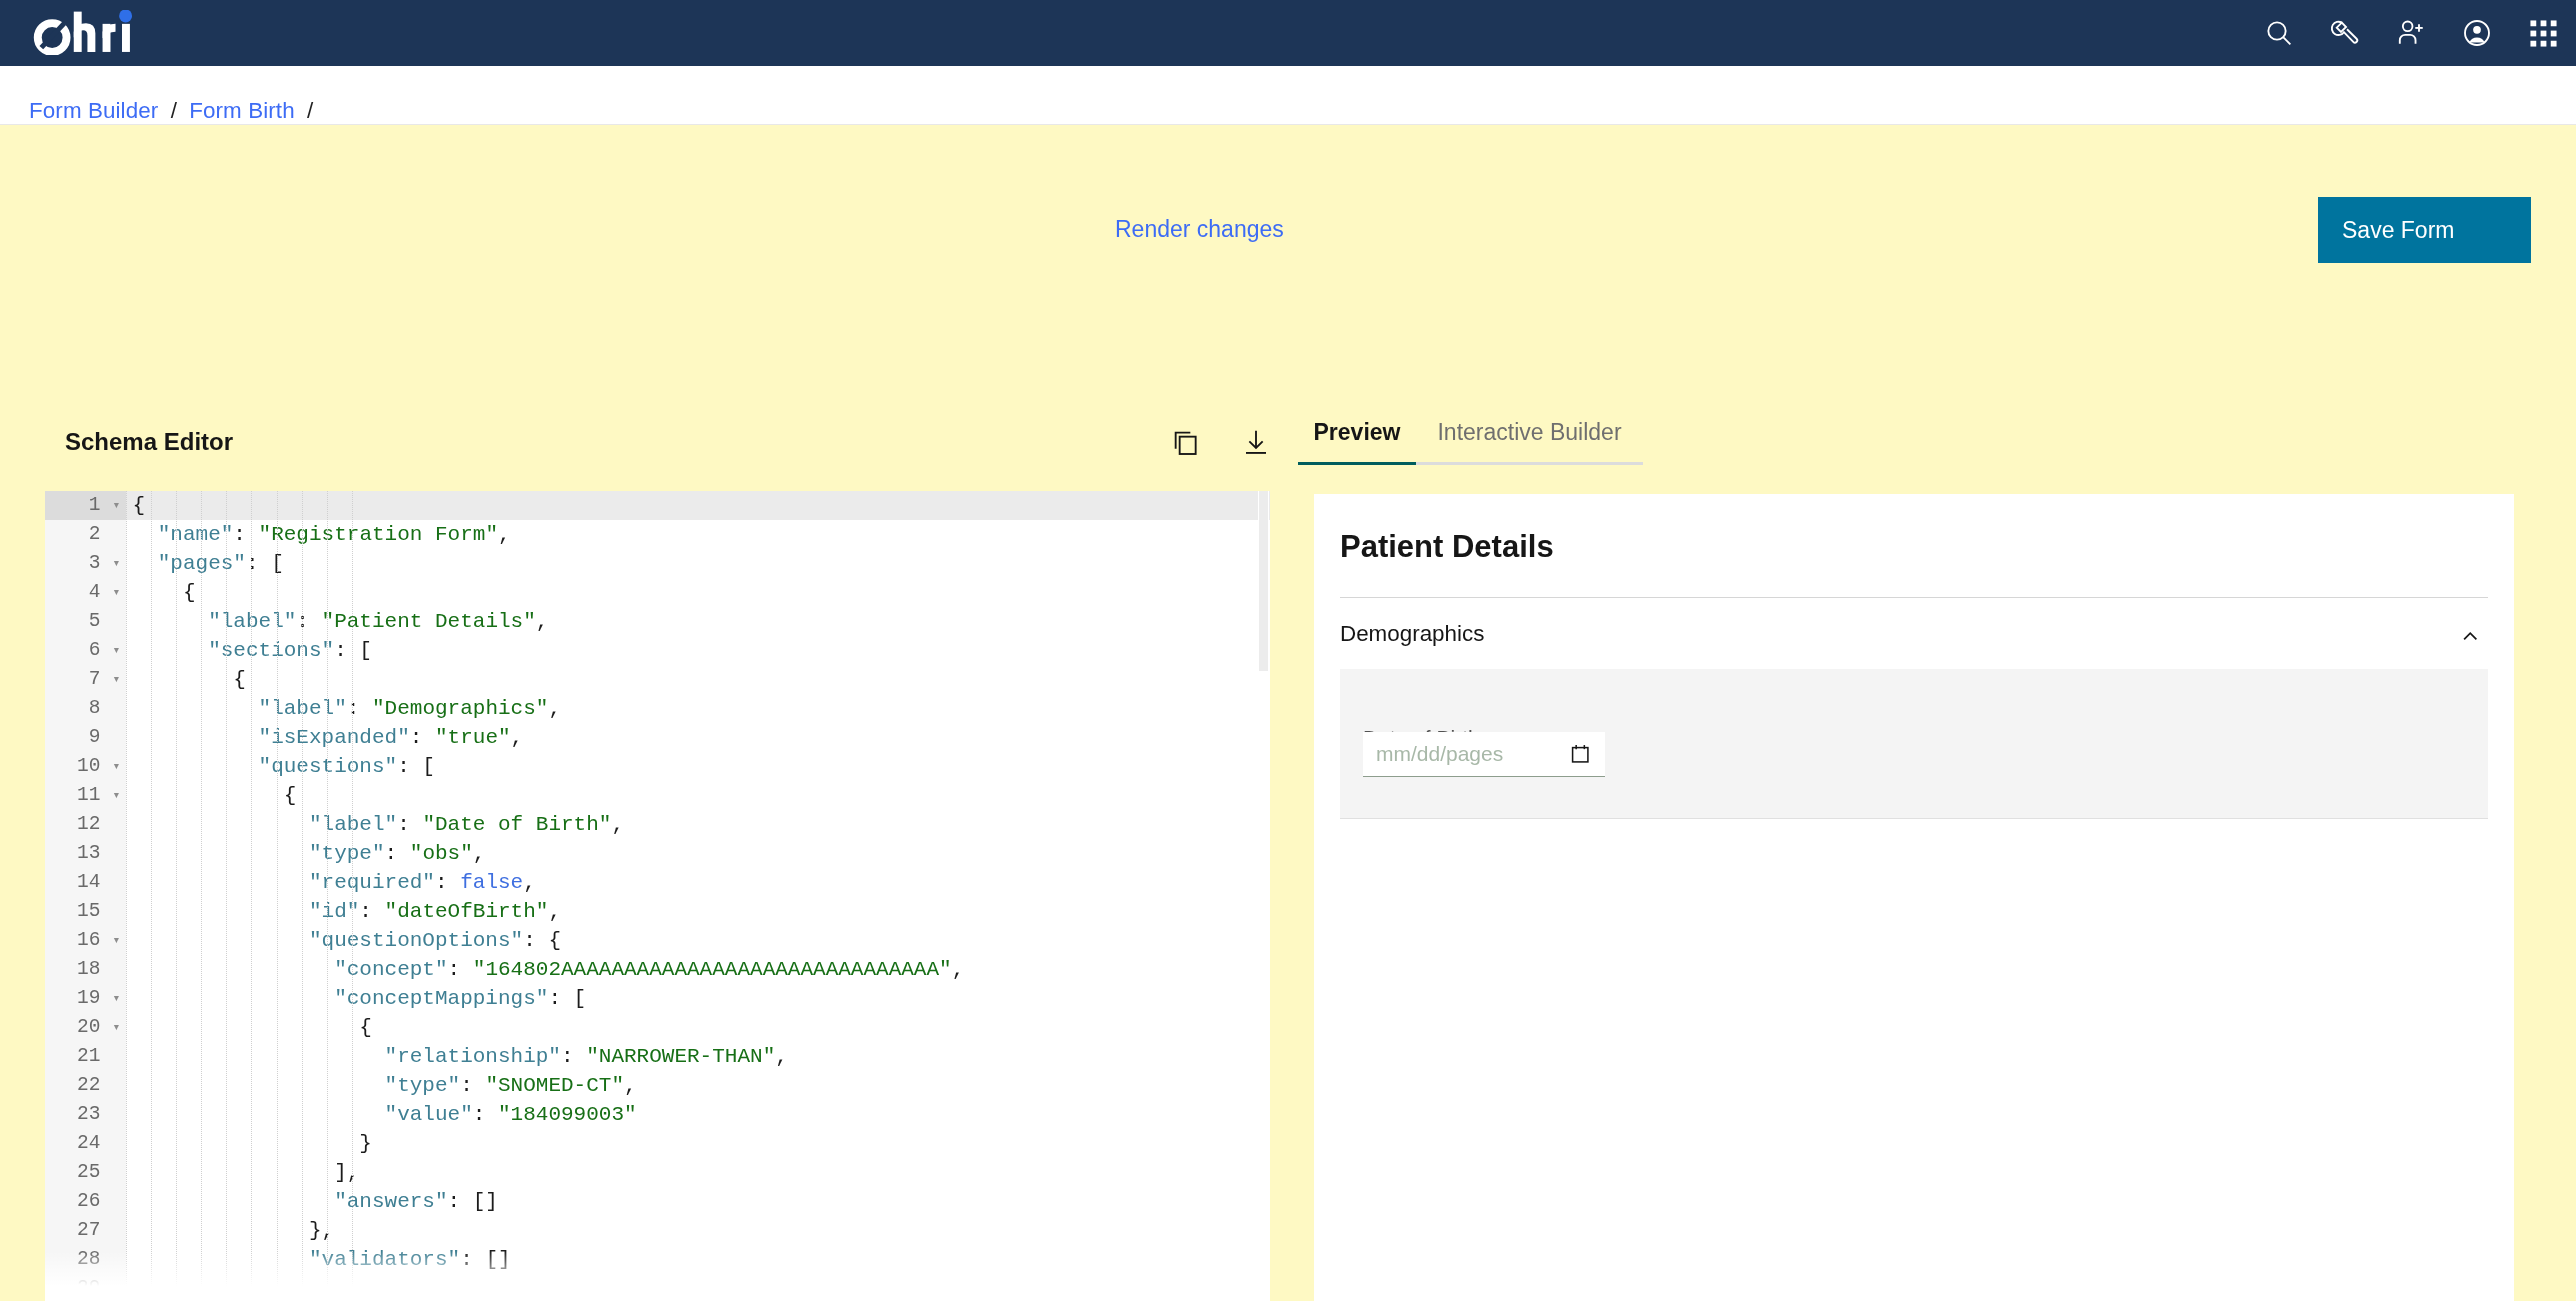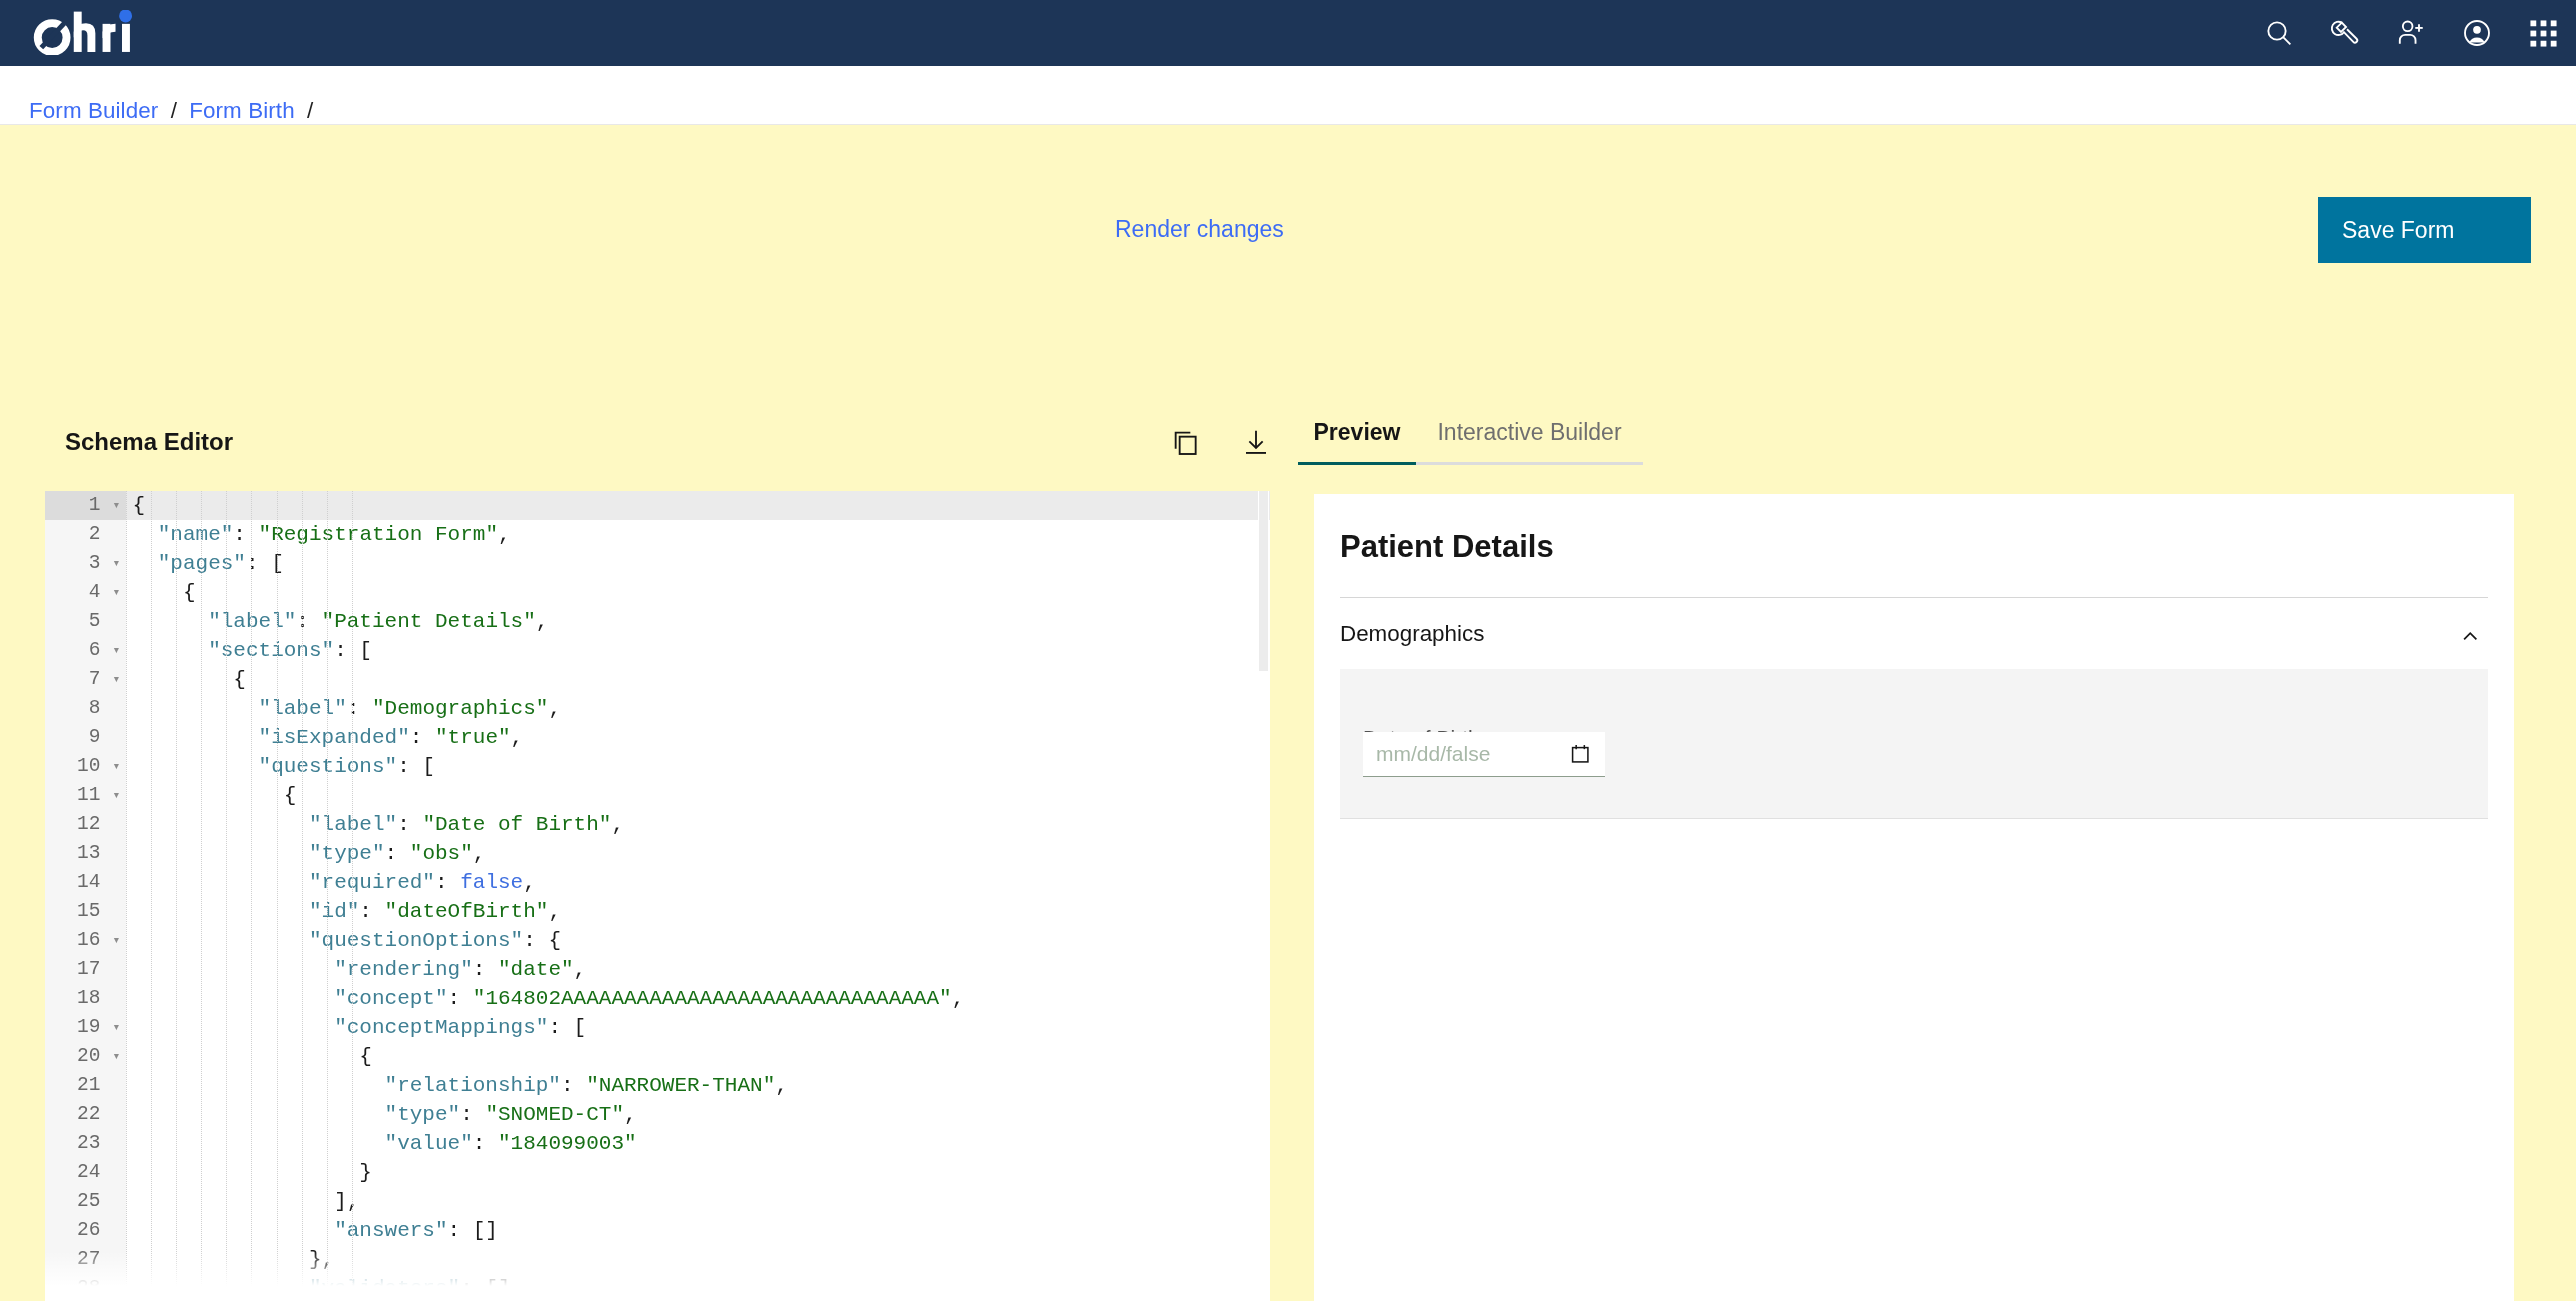--- a/index.html
+++ b/index.html
@@ -345,21 +345,20 @@
         <div class="code-line"><div class="gutter">7</div><div class="fold">▾</div><div class="code-text"><span>        </span><span class="tok-punc">{</span></div></div>
         <div class="code-line"><div class="gutter">8</div><div class="fold"></div><div class="code-text"><span>          </span><span class="tok-key">"label"</span><span class="tok-punc">: </span><span class="tok-str">"Demographics"</span><span class="tok-punc">,</span></div></div>
         <div class="code-line"><div class="gutter">9</div><div class="fold"></div><div class="code-text"><span>          </span><span class="tok-key">"isExpanded"</span><span class="tok-punc">: </span><span class="tok-str">"true"</span><span class="tok-punc">,</span></div></div>
         <div class="code-line"><div class="gutter">10</div><div class="fold">▾</div><div class="code-text"><span>          </span><span class="tok-key">"questions"</span><span class="tok-punc">: [</span></div></div>
         <div class="code-line"><div class="gutter">11</div><div class="fold">▾</div><div class="code-text"><span>            </span><span class="tok-punc">{</span></div></div>
         <div class="code-line"><div class="gutter">12</div><div class="fold"></div><div class="code-text"><span>              </span><span class="tok-key">"label"</span><span class="tok-punc">: </span><span class="tok-str">"Date of Birth"</span><span class="tok-punc">,</span></div></div>
         <div class="code-line"><div class="gutter">13</div><div class="fold"></div><div class="code-text"><span>              </span><span class="tok-key">"type"</span><span class="tok-punc">: </span><span class="tok-str">"obs"</span><span class="tok-punc">,</span></div></div>
         <div class="code-line"><div class="gutter">14</div><div class="fold"></div><div class="code-text"><span>              </span><span class="tok-key">"required"</span><span class="tok-punc">: </span><span class="tok-bool">false</span><span class="tok-punc">,</span></div></div>
         <div class="code-line"><div class="gutter">15</div><div class="fold"></div><div class="code-text"><span>              </span><span class="tok-key">"id"</span><span class="tok-punc">: </span><span class="tok-str">"dateOfBirth"</span><span class="tok-punc">,</span></div></div>
         <div class="code-line"><div class="gutter">16</div><div class="fold">▾</div><div class="code-text"><span>              </span><span class="tok-key">"questionOptions"</span><span class="tok-punc">: {</span></div></div>
-        <div class="code-line"><div class="gutter">17</div><div class="fold"></div><div class="code-text"><span>                </span><span class="tok-key">"rendering"</span><span class="tok-punc">: </span><span class="tok-str">"date"</span><span class="tok-punc">,</span></div></div>
         <div class="code-line"><div class="gutter">18</div><div class="fold"></div><div class="code-text"><span>                </span><span class="tok-key">"concept"</span><span class="tok-punc">: </span><span class="tok-str">"164802AAAAAAAAAAAAAAAAAAAAAAAAAAAAAA"</span><span class="tok-punc">,</span></div></div>
         <div class="code-line"><div class="gutter">19</div><div class="fold">▾</div><div class="code-text"><span>                </span><span class="tok-key">"conceptMappings"</span><span class="tok-punc">: [</span></div></div>
         <div class="code-line"><div class="gutter">20</div><div class="fold">▾</div><div class="code-text"><span>                  </span><span class="tok-punc">{</span></div></div>
         <div class="code-line"><div class="gutter">21</div><div class="fold"></div><div class="code-text"><span>                    </span><span class="tok-key">"relationship"</span><span class="tok-punc">: </span><span class="tok-str">"NARROWER-THAN"</span><span class="tok-punc">,</span></div></div>
         <div class="code-line"><div class="gutter">22</div><div class="fold"></div><div class="code-text"><span>                    </span><span class="tok-key">"type"</span><span class="tok-punc">: </span><span class="tok-str">"SNOMED-CT"</span><span class="tok-punc">,</span></div></div>
         <div class="code-line"><div class="gutter">23</div><div class="fold"></div><div class="code-text"><span>                    </span><span class="tok-key">"value"</span><span class="tok-punc">: </span><span class="tok-str">"184099003"</span></div></div>
         <div class="code-line"><div class="gutter">24</div><div class="fold"></div><div class="code-text"><span>                  </span><span class="tok-punc">}</span></div></div>
         <div class="code-line"><div class="gutter">25</div><div class="fold"></div><div class="code-text"><span>                </span><span class="tok-punc">],</span></div></div>
         <div class="code-line"><div class="gutter">26</div><div class="fold"></div><div class="code-text"><span>                </span><span class="tok-key">"answers"</span><span class="tok-punc">: []</span></div></div>
         <div class="code-line"><div class="gutter">27</div><div class="fold"></div><div class="code-text"><span>              </span><span class="tok-punc">},</span></div></div>
@@ -380,21 +379,21 @@
       <span class="section-chevron">
         <svg width="24.5" height="24.5" viewBox="0 0 24 24" fill="none" stroke="#161616" stroke-width="1.7">
           <path d="M6 15 12 9 18 15"></path>
         </svg>
       </span>
     </div>
 
     <div class="section-body">
       <div class="field-label">Date of Birth</div>
       <div class="date-input-wrap">
-        <span class="date-placeholder">mm/dd/false</span>
+        <span class="date-placeholder">mm/dd/pages</span>
         <span class="calendar-icon">
           <svg width="24.5" height="24.5" viewBox="0 0 24 24" fill="none" stroke="#161616" stroke-width="1.5">
             <rect x="4.5" y="5.5" width="15" height="14"></rect>
             <line x1="8" y1="3" x2="8" y2="7"></line>
               <line x1="16" y1="3" x2="16" y2="7"></line>
           </svg>
         </span>
       </div>
     </div>
   </div>

